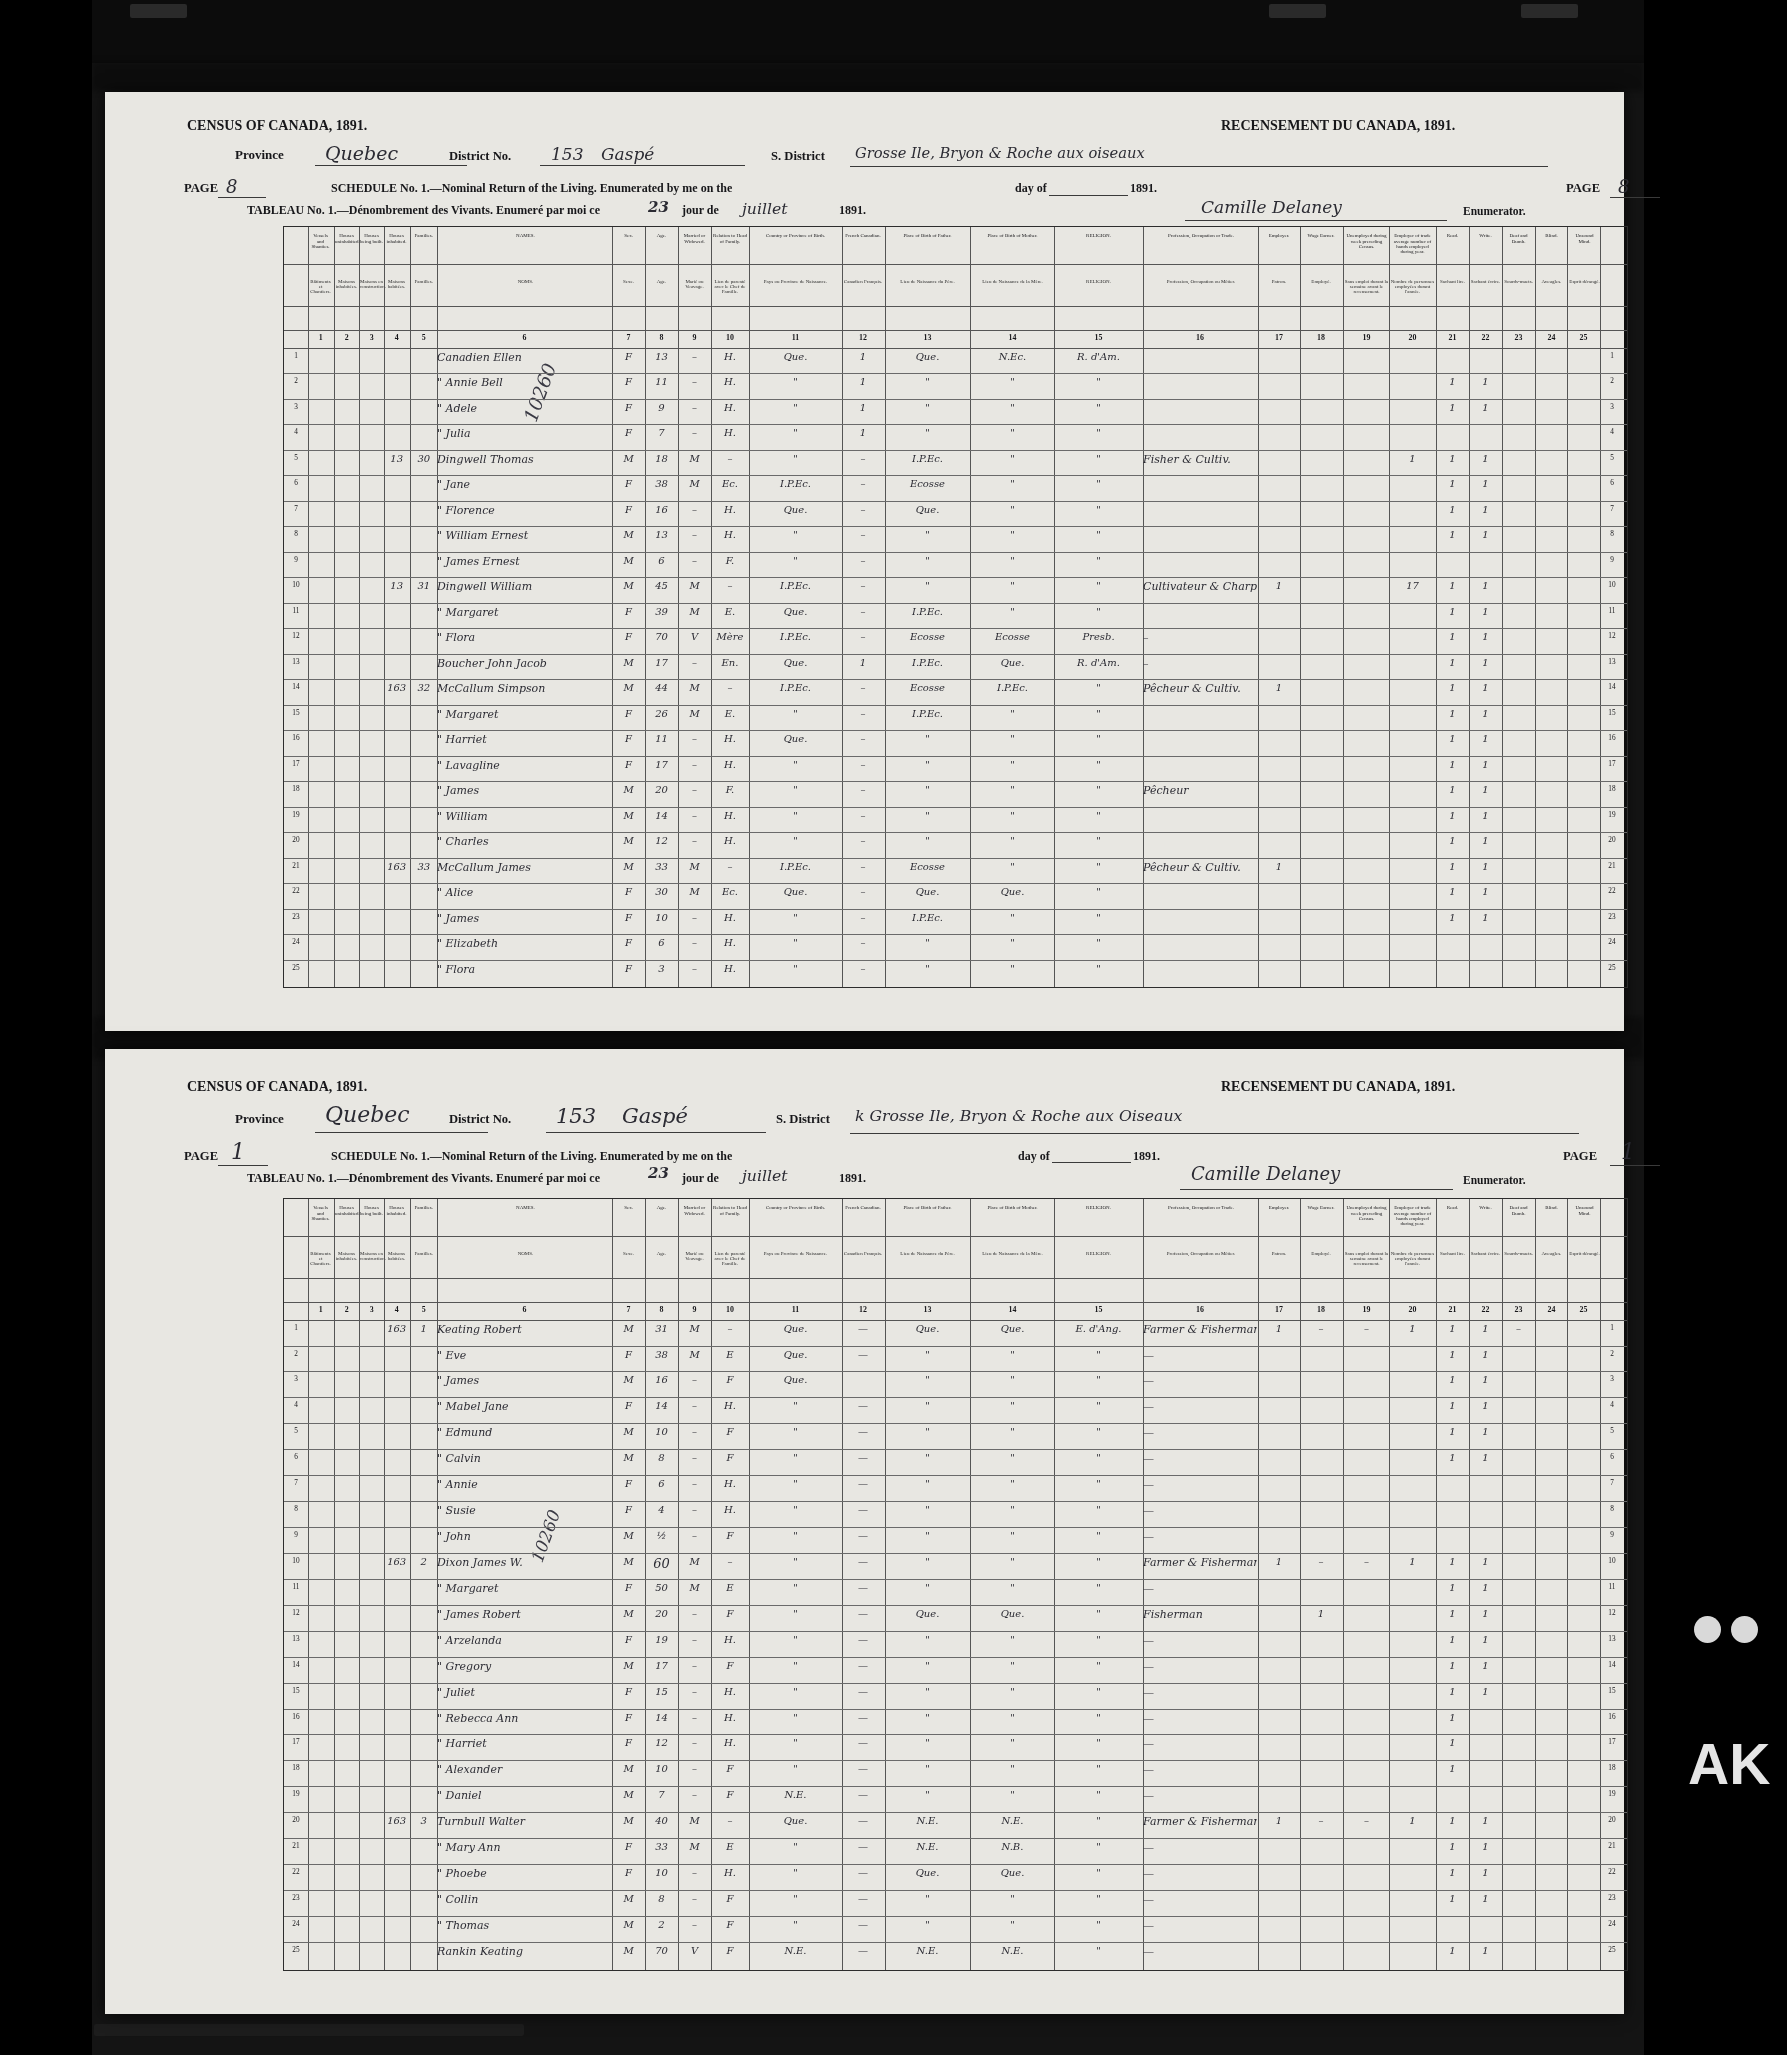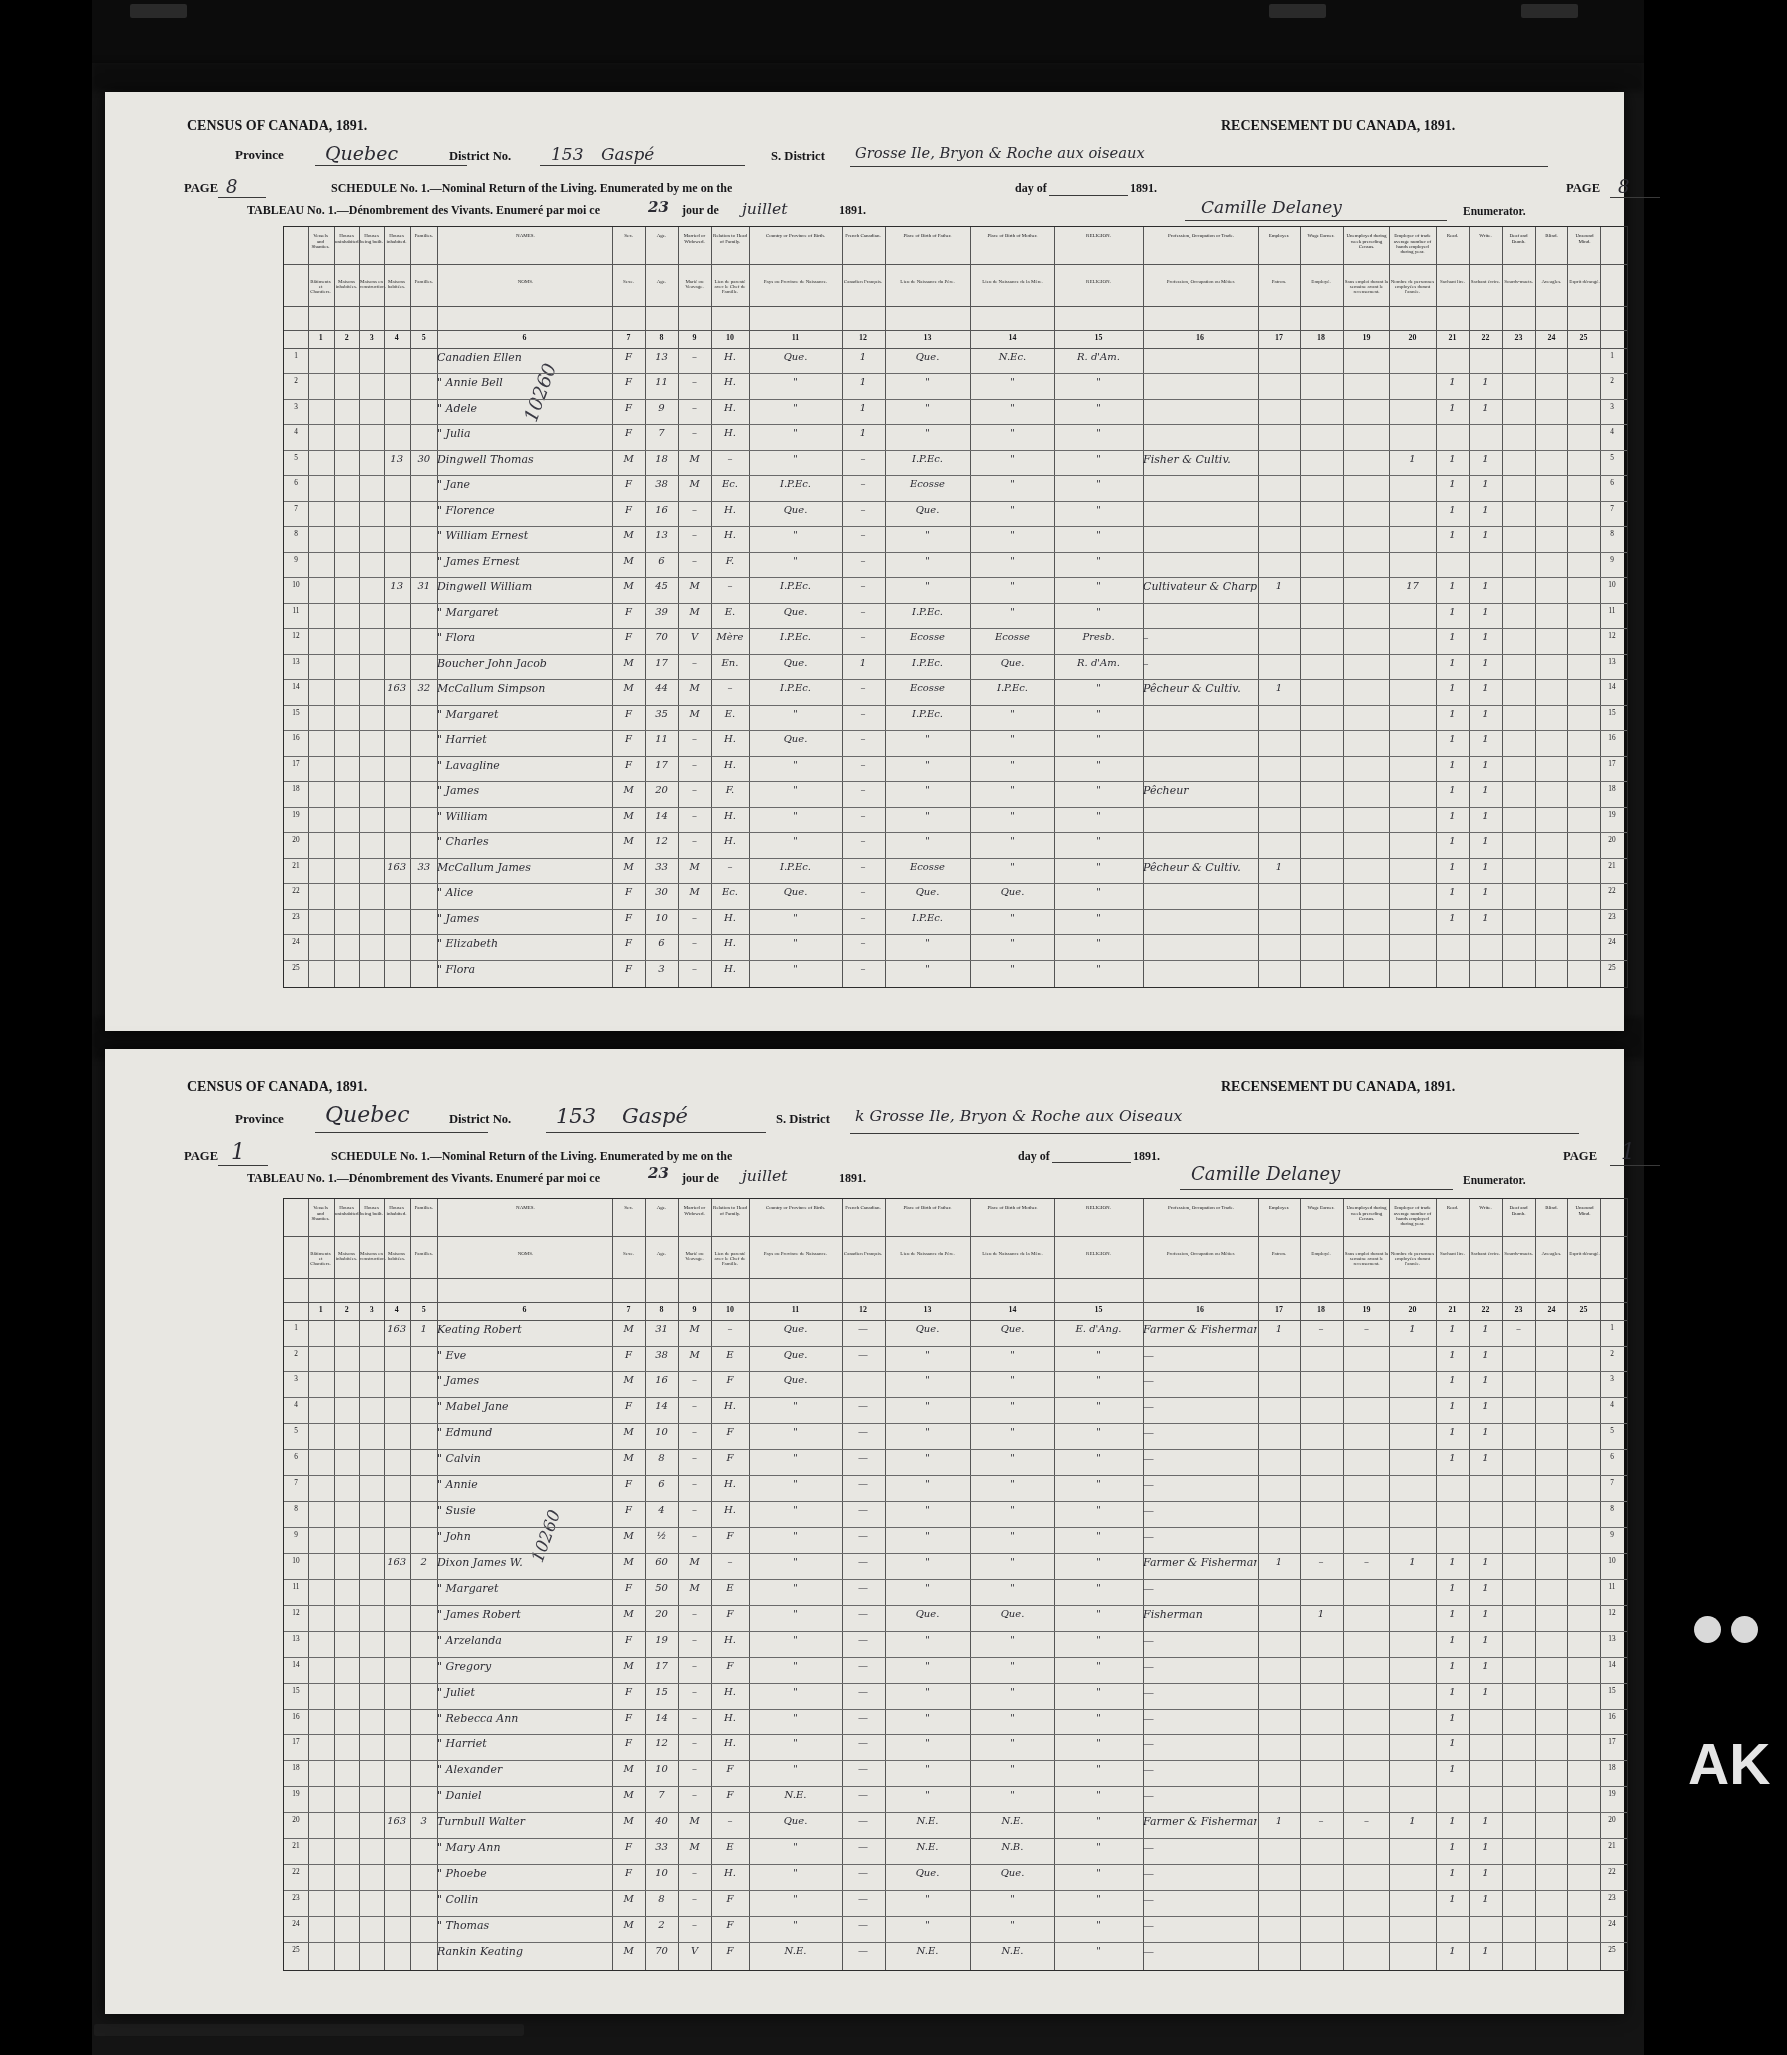--- a/index.html
+++ b/index.html
@@ -448,21 +448,21 @@
             <div class="t hand" style="left:974px;top:3.1px;width:42px;text-align:center;font-size:10px;white-space:nowrap;overflow:hidden;">1</div>
             <div class="t hand" style="left:1152px;top:3.1px;width:33px;text-align:center;font-size:10px;white-space:nowrap;overflow:hidden;">1</div>
             <div class="t hand" style="left:1185px;top:3.1px;width:33px;text-align:center;font-size:10px;white-space:nowrap;overflow:hidden;">1</div>
           </div>
           <div class="hline" style="top:478px;background:#6a6a6a;"></div>
           <div style="position:absolute;left:0;right:0;top:478px;height:25.5px;">
             <div class="t " style="left:0px;top:3.1px;width:24px;text-align:center;font-size:7.3px;white-space:nowrap;overflow:hidden;">15</div>
             <div class="t " style="left:1316px;top:3.1px;width:24px;text-align:center;font-size:7.3px;white-space:nowrap;overflow:hidden;">15</div>
             <div class="t hand" style="left:153px;top:3.1px;width:175px;text-align:left;font-size:11px;white-space:nowrap;overflow:hidden;">" Margaret</div>
             <div class="t hand" style="left:328px;top:3.1px;width:33px;text-align:center;font-size:10px;white-space:nowrap;overflow:hidden;">F</div>
-            <div class="t hand" style="left:361px;top:3.1px;width:33px;text-align:center;font-size:10px;white-space:nowrap;overflow:hidden;">35</div>
+            <div class="t hand" style="left:361px;top:3.1px;width:33px;text-align:center;font-size:10px;white-space:nowrap;overflow:hidden;">26</div>
             <div class="t hand" style="left:394px;top:3.1px;width:33px;text-align:center;font-size:10px;white-space:nowrap;overflow:hidden;">M</div>
             <div class="t hand" style="left:427px;top:3.1px;width:38px;text-align:center;font-size:10px;white-space:nowrap;overflow:hidden;">E.</div>
             <div class="t hand" style="left:465px;top:3.1px;width:93px;text-align:center;font-size:10px;white-space:nowrap;overflow:hidden;">"</div>
             <div class="t hand" style="left:558px;top:3.1px;width:42px;text-align:center;font-size:10px;white-space:nowrap;overflow:hidden;">–</div>
             <div class="t hand" style="left:601px;top:3.1px;width:85px;text-align:center;font-size:10px;white-space:nowrap;overflow:hidden;">I.P.Ec.</div>
             <div class="t hand" style="left:686px;top:3.1px;width:85px;text-align:center;font-size:10px;white-space:nowrap;overflow:hidden;">"</div>
             <div class="t hand" style="left:770px;top:3.1px;width:89px;text-align:center;font-size:10px;white-space:nowrap;overflow:hidden;">"</div>
             <div class="t hand" style="left:1152px;top:3.1px;width:33px;text-align:center;font-size:10px;white-space:nowrap;overflow:hidden;">1</div>
             <div class="t hand" style="left:1185px;top:3.1px;width:33px;text-align:center;font-size:10px;white-space:nowrap;overflow:hidden;">1</div>
           </div>
@@ -952,21 +952,21 @@
             <div class="t hand" style="left:859px;top:3.1px;width:114px;text-align:left;font-size:11px;white-space:nowrap;overflow:hidden;">—</div>
           </div>
           <div class="hline" style="top:354px;background:#6a6a6a;"></div>
           <div style="position:absolute;left:0;right:0;top:354px;height:26px;">
             <div class="t " style="left:0px;top:3.1px;width:24px;text-align:center;font-size:7.3px;white-space:nowrap;overflow:hidden;">10</div>
             <div class="t " style="left:1316px;top:3.1px;width:24px;text-align:center;font-size:7.3px;white-space:nowrap;overflow:hidden;">10</div>
             <div class="t hand" style="left:100px;top:3.1px;width:25.4px;text-align:center;font-size:10px;white-space:nowrap;overflow:hidden;">163</div>
             <div class="t hand" style="left:126px;top:3.1px;width:27.6px;text-align:center;font-size:10px;white-space:nowrap;overflow:hidden;">2</div>
             <div class="t hand" style="left:153px;top:3.1px;width:175px;text-align:left;font-size:11px;white-space:nowrap;overflow:hidden;">Dixon James W.</div>
             <div class="t hand" style="left:328px;top:3.1px;width:33px;text-align:center;font-size:10px;white-space:nowrap;overflow:hidden;">M</div>
-            <div class="t hand" style="left:361px;top:3.1px;width:33px;text-align:center;font-size:10px;white-space:nowrap;overflow:hidden;">60</div>
+            <div class="t hand" style="left:361px;top:3.1px;width:33px;text-align:center;font-size:13px;white-space:nowrap;overflow:hidden;">60</div>
             <div class="t hand" style="left:394px;top:3.1px;width:33px;text-align:center;font-size:10px;white-space:nowrap;overflow:hidden;">M</div>
             <div class="t hand" style="left:427px;top:3.1px;width:38px;text-align:center;font-size:10px;white-space:nowrap;overflow:hidden;">–</div>
             <div class="t hand" style="left:465px;top:3.1px;width:93px;text-align:center;font-size:10px;white-space:nowrap;overflow:hidden;">"</div>
             <div class="t hand" style="left:558px;top:3.1px;width:42px;text-align:center;font-size:10px;white-space:nowrap;overflow:hidden;">—</div>
             <div class="t hand" style="left:601px;top:3.1px;width:85px;text-align:center;font-size:10px;white-space:nowrap;overflow:hidden;">"</div>
             <div class="t hand" style="left:686px;top:3.1px;width:85px;text-align:center;font-size:10px;white-space:nowrap;overflow:hidden;">"</div>
             <div class="t hand" style="left:770px;top:3.1px;width:89px;text-align:center;font-size:10px;white-space:nowrap;overflow:hidden;">"</div>
             <div class="t hand" style="left:859px;top:3.1px;width:114px;text-align:left;font-size:11px;white-space:nowrap;overflow:hidden;">Farmer &amp; Fisherman</div>
             <div class="t hand" style="left:974px;top:3.1px;width:42px;text-align:center;font-size:10px;white-space:nowrap;overflow:hidden;">1</div>
             <div class="t hand" style="left:1016px;top:3.1px;width:42px;text-align:center;font-size:10px;white-space:nowrap;overflow:hidden;">–</div>

